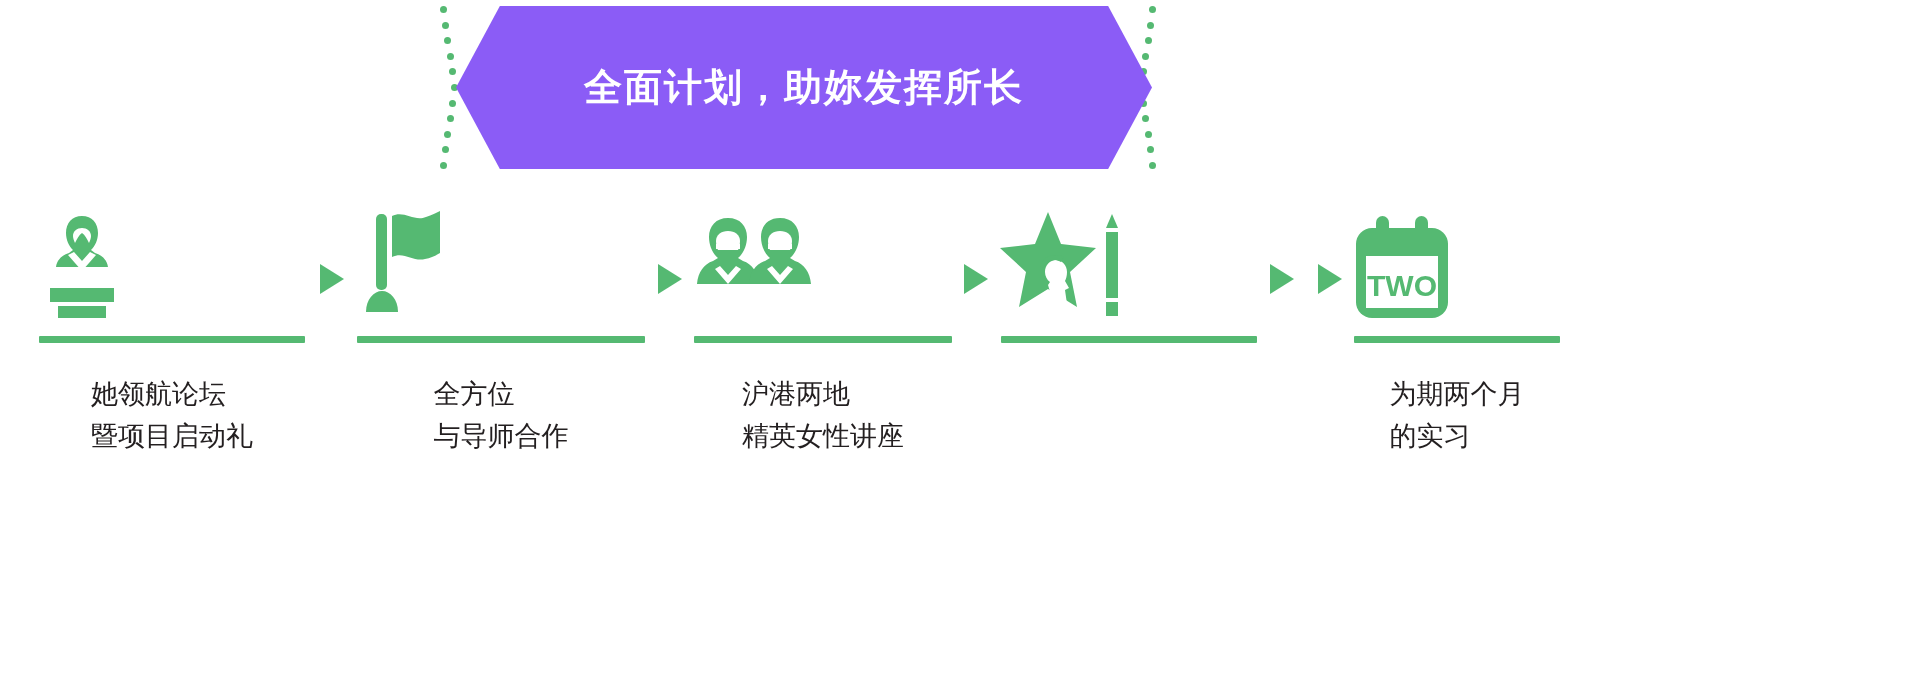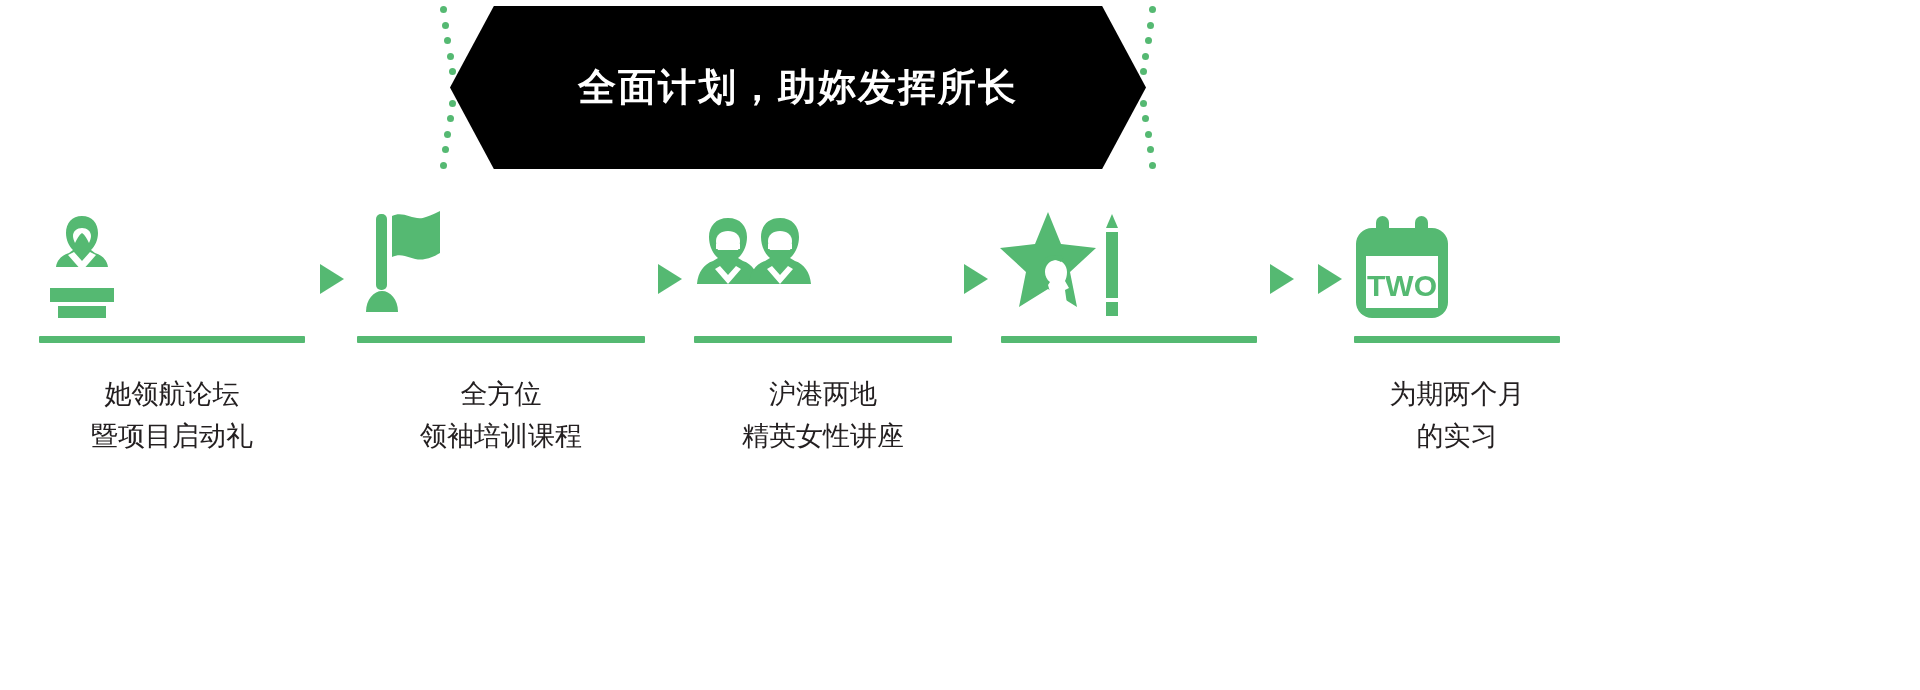--- a/index.html
+++ b/index.html
@@ -22,23 +22,23 @@
   }
   .banner-dots.left{ left:0px; }
   .banner-dots.right{ right:-2px; }
   .banner-dots span{
     position:absolute;
     width:7px;height:7px;border-radius:50%;
     background:#55b972;
   }
   .banner-shape{
     position:absolute;
-    left:10px; top:0;
+    left:16px; top:0;
     width:696px; height:163px;
-    background:#000000;
+    background:#8b5cf6;
     -webkit-clip-path: polygon(6.3% 0%, 93.7% 0%, 100% 50%, 93.7% 100%, 6.3% 100%, 0% 50%);
     clip-path: polygon(6.3% 0%, 93.7% 0%, 100% 50%, 93.7% 100%, 6.3% 100%, 0% 50%);
     display:flex; align-items:center; justify-content:center;
   }
   .banner-title{
     color:#ffffff;
     font-size:38px;
     font-weight:bold;
     letter-spacing:2px;
     white-space:nowrap;
@@ -70,21 +70,20 @@
     margin-top:18px;
     height:7px;
     background:#55b972;
     border-radius:1px;
   }
   .caption{
     margin-top:30px;
     color:#231f20;
     font-size:27px;
     line-height:42px;
-    text-align:center;
     white-space:pre-line;
     font-weight:normal;
   }
   .arrow{
     flex:0 0 auto;
     width:48px;
     height:122px;
     display:flex;
     align-items:center;
     justify-content:center;
@@ -179,21 +178,21 @@
       <svg width="94" height="110" viewBox="0 0 94 110" aria-hidden="true">
         <g fill="#55b972">
           <rect x="20" y="6" width="11" height="76" rx="5"></rect>
           <path d="M36 8c12-6 22 6 34 1 6-2 10-4 14-6v42c-5 3-9 5-15 6-12 3-21-8-33-2z"></path>
           <path d="M10 104c0-13 8-21 16-21s16 8 16 21z"></path>
         </g>
       </svg>
     </div>
     <div class="divider"></div>
     <div class="caption">全方位
-领袖培训课程</div>
+与导师合作</div>
   </div>
 
   <div class="arrow">
     <svg width="28" height="34" viewBox="0 0 28 34">
         <polygon points="2,2 26,17 2,32" fill="#55b972"></polygon>
       </svg>
   </div>
 
   <div class="step w3">
     <div class="icon-box">

